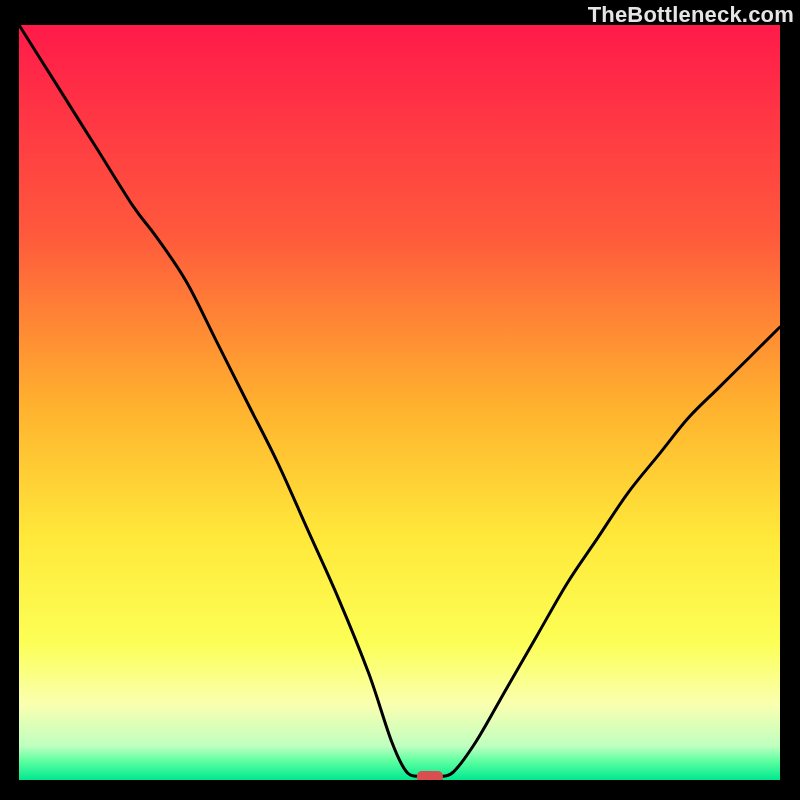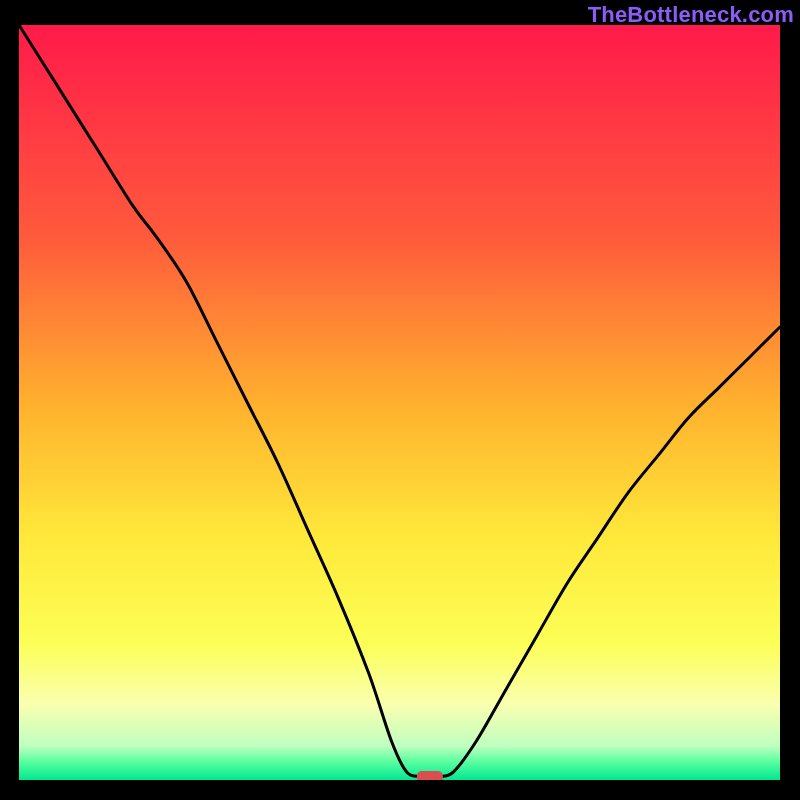--- a/index.html
+++ b/index.html
@@ -14,21 +14,21 @@
     position: relative;
     width: 800px;
     height: 800px;
   }
   .watermark {
     position: absolute;
     top: 2px;
     right: 6px;
     font-size: 22px;
     font-weight: bold;
-    color: #8b5cf6;
+    color: #e5e5e5;
     letter-spacing: 0.2px;
     z-index: 5;
     text-align: right;
   }
   .plot-frame {
     position: absolute;
     left: 19px;
     top: 25px;
     width: 761px;
     height: 755px;

